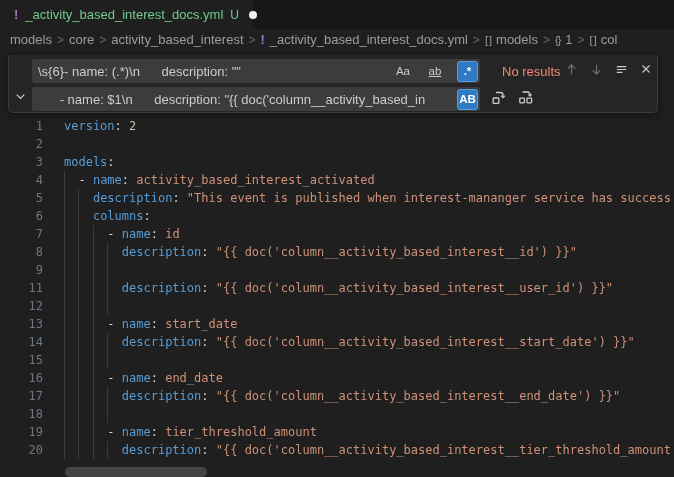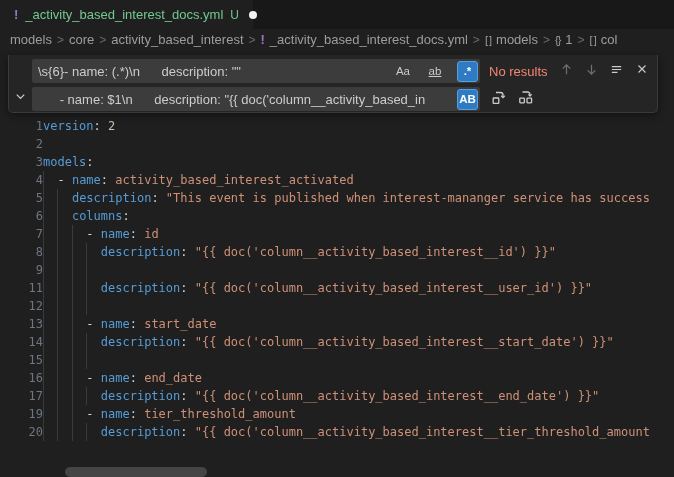--- a/index.html
+++ b/index.html
@@ -20,21 +20,21 @@
   .crumb{display:flex;align-items:center;gap:5px;cursor:pointer;}
   .crumb .sym{font-size:11px;color:#9d9d9d;letter-spacing:-1px;}
   .crumb .sym.yaml{color:var(--yaml_purple,#a074c4);font-weight:700;font-size:13px;letter-spacing:0;}
   .sep{color:#6a6a6a;margin:0 5px;font-size:12px;}
 
   
   .editor{position:relative;height:427px;background:#1f1f1f;overflow:hidden;}
   .lines{padding-top:67px;}
   .line{display:flex;height:18px;line-height:18px;font-family:"DejaVu Sans Mono",monospace;font-size:12px;}
   .ln{width:43px;flex:none;text-align:right;color:#6e7681;user-select:none;}
-  .code{position:relative;white-space:pre;flex:1;overflow:hidden;}
+  .code{margin-left:21px;position:relative;white-space:pre;flex:1;overflow:hidden;}
   .guide{position:absolute;top:0;bottom:0;width:1px;background:#3a3a3a;}
   .tok-key{color:var(--key,#569cd6);}
   .tok-str{color:var(--string,#ce9178);}
   .tok-num{color:var(--number,#b5cea8);}
   .tok-pun{color:#d4d4d4;}
   .tok-pln{color:#d4d4d4;}
   .hscroll{position:absolute;left:65px;bottom:0;width:142px;height:10px;border-radius:5px;
            background:rgba(140,140,140,.35);}
 
   
@@ -47,21 +47,21 @@
   .fw-row{display:flex;align-items:center;height:24px;}
   .fw-input{width:448px;flex:none;height:24px;box-sizing:border-box;background:#3c3c3c;
             border-radius:2px;display:flex;align-items:center;padding-right:2px;}
   .fw-input input{flex:1;min-width:0;background:transparent;border:none;outline:none;color:#cccccc;
             font-family:"Liberation Sans",sans-serif;font-size:13px;padding:0 6px;height:100%;}
   .opt{width:20px;height:20px;flex:none;display:flex;align-items:center;justify-content:center;
        color:#cccccc;font-size:11.5px;border-radius:3px;margin-left:12px;cursor:pointer;}
   .opt.uline{text-decoration:underline;}
   .opt.active{background:var(--option_active,#2e7bc4);border:1px solid #55a0e0;color:#ffffff;
        width:19px;height:19px;font-weight:600;}
-  .status{color:var(--no_results,#f48771);font-size:13px;margin-left:9px;white-space:nowrap;}
+  .status{color:var(--no_results,#f48771);font-size:13px;margin-left:22px;white-space:nowrap;}
   .fw-actions{margin-left:auto;display:flex;align-items:center;gap:4px;padding-right:5px;}
   .ic{width:21px;height:21px;display:flex;align-items:center;justify-content:center;color:#cccccc;
       border-radius:4px;cursor:pointer;flex:none;}
   .ic.dim{opacity:.45;}
   .ic svg{stroke:#cccccc;fill:none;stroke-width:1.3;}
   .rep-icons{display:flex;align-items:center;gap:6px;margin-left:8px;}
 </style>
 </head>
 <body>
 
@@ -235,20 +235,24 @@
       </div>
       <div class="line">
         <div class="ln">16</div>
         <div class="code"><span class="guide" style="left: 0px;"></span><span class="guide" style="left: 14.4532px;"></span><span class="guide" style="left: 28.9064px;"></span><span class="tok-pln">      </span><span class="tok-pun">- </span><span class="tok-key">name</span><span class="tok-pun">: </span><span class="tok-str">end_date</span></div>
       </div>
       <div class="line">
         <div class="ln">17</div>
         <div class="code"><span class="guide" style="left: 0px;"></span><span class="guide" style="left: 14.4532px;"></span><span class="guide" style="left: 28.9064px;"></span><span class="guide" style="left: 43.3596px;"></span><span class="tok-pln">        </span><span class="tok-key">description</span><span class="tok-pun">: </span><span class="tok-str">"{{ doc('column__activity_based_interest__end_date') }}"</span></div>
       </div>
       <div class="line">
+        <div class="ln">18</div>
+        <div class="code"><span class="guide" style="left: 0px;"></span><span class="guide" style="left: 14.4532px;"></span><span class="guide" style="left: 28.9064px;"></span><span class="guide" style="left: 43.3596px;"></span></div>
+      </div>
+      <div class="line">
         <div class="ln">19</div>
         <div class="code"><span class="guide" style="left: 0px;"></span><span class="guide" style="left: 14.4532px;"></span><span class="guide" style="left: 28.9064px;"></span><span class="tok-pln">      </span><span class="tok-pun">- </span><span class="tok-key">name</span><span class="tok-pun">: </span><span class="tok-str">tier_threshold_amount</span></div>
       </div>
       <div class="line">
         <div class="ln">20</div>
         <div class="code"><span class="guide" style="left: 0px;"></span><span class="guide" style="left: 14.4532px;"></span><span class="guide" style="left: 28.9064px;"></span><span class="guide" style="left: 43.3596px;"></span><span class="tok-pln">        </span><span class="tok-key">description</span><span class="tok-pun">: </span><span class="tok-str">"{{ doc('column__activity_based_interest__tier_threshold_amount</span></div>
       </div>
     </div>
 
   <div class="hscroll"></div>

